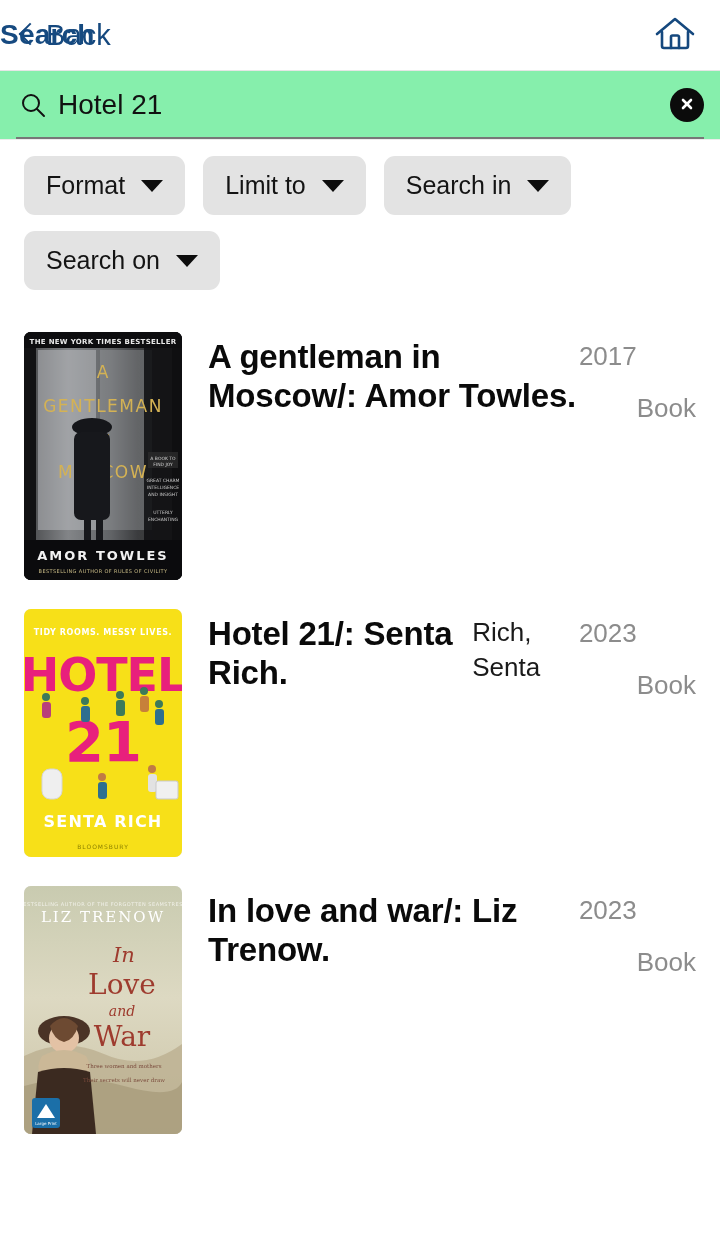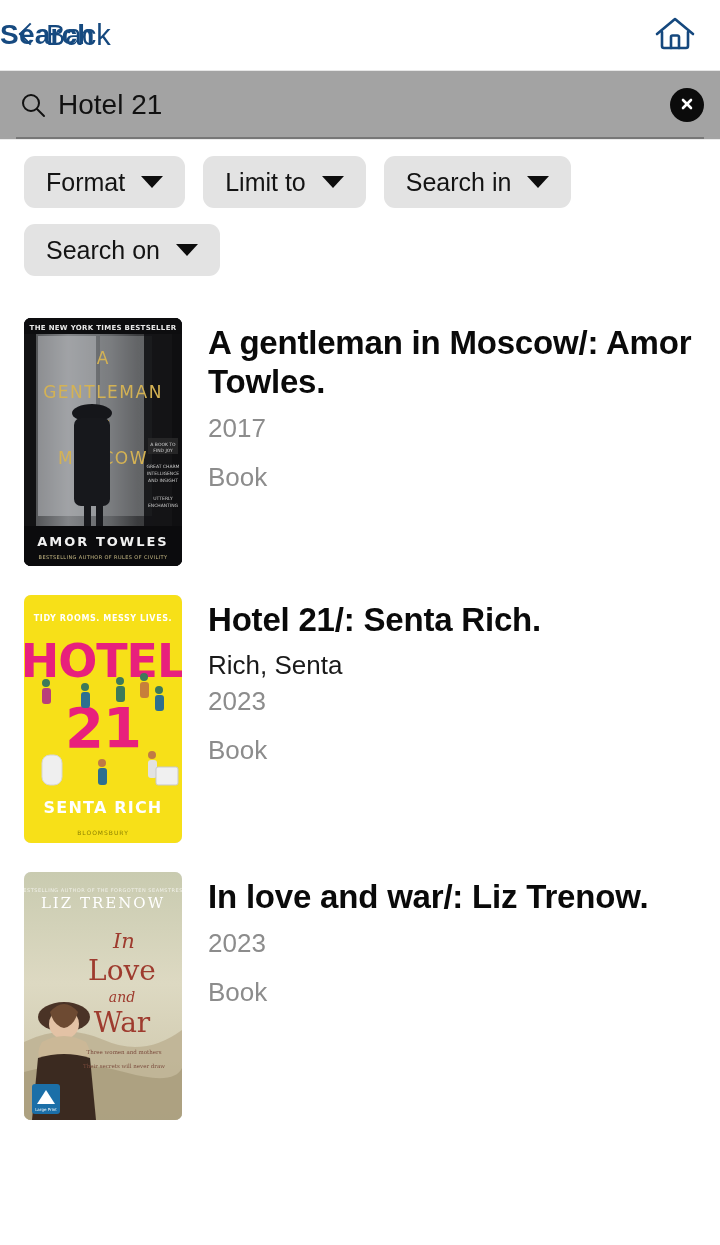--- a/index.html
+++ b/index.html
@@ -92,21 +92,21 @@
   }
 
   
   .search-row {
     height: 68px;
     min-height: 68px;
     display: flex;
     align-items: center;
     padding: 0 16px;
     position: relative;
-    background: #a3a3a3;
+    background: #86efac;
   }
   .search-underline {
     position: absolute;
     left: 16px;
     right: 16px;
     bottom: 0;
     height: 2px;
     background: #777777;
   }
 
@@ -157,21 +157,21 @@
     display: flex;
     flex-wrap: wrap;
     gap: 16px 18px;
     align-content: flex-start;
   }
 
   .chip {
     background: #e3e3e3;
     border: none;
     border-radius: 11px;
-    height: 52px;
+    height: 59px;
     padding: 0 22px;
     display: inline-flex;
     align-items: center;
     gap: 16px;
     cursor: pointer;
     font-family: "Liberation Sans", sans-serif;
   }
   .chip-label {
     font-size: 25px;
     color: #141414;
@@ -213,21 +213,21 @@
     position: relative;
     background: #ddd;
   }
   .cover svg { display: block; width: 100%; height: 100%; }
 
   .meta {
     flex: 1;
     min-width: 0;
     padding-top: 6px;
     display: flex;
-    flex-direction: column;
+    flex-direction: row;
   }
 
   .r-title {
     font-size: 33px;
     font-weight: bold;
     color: #0a0a0a;
     line-height: 1.18;
     letter-spacing: -0.2px;
     margin-bottom: 8px;
   }

